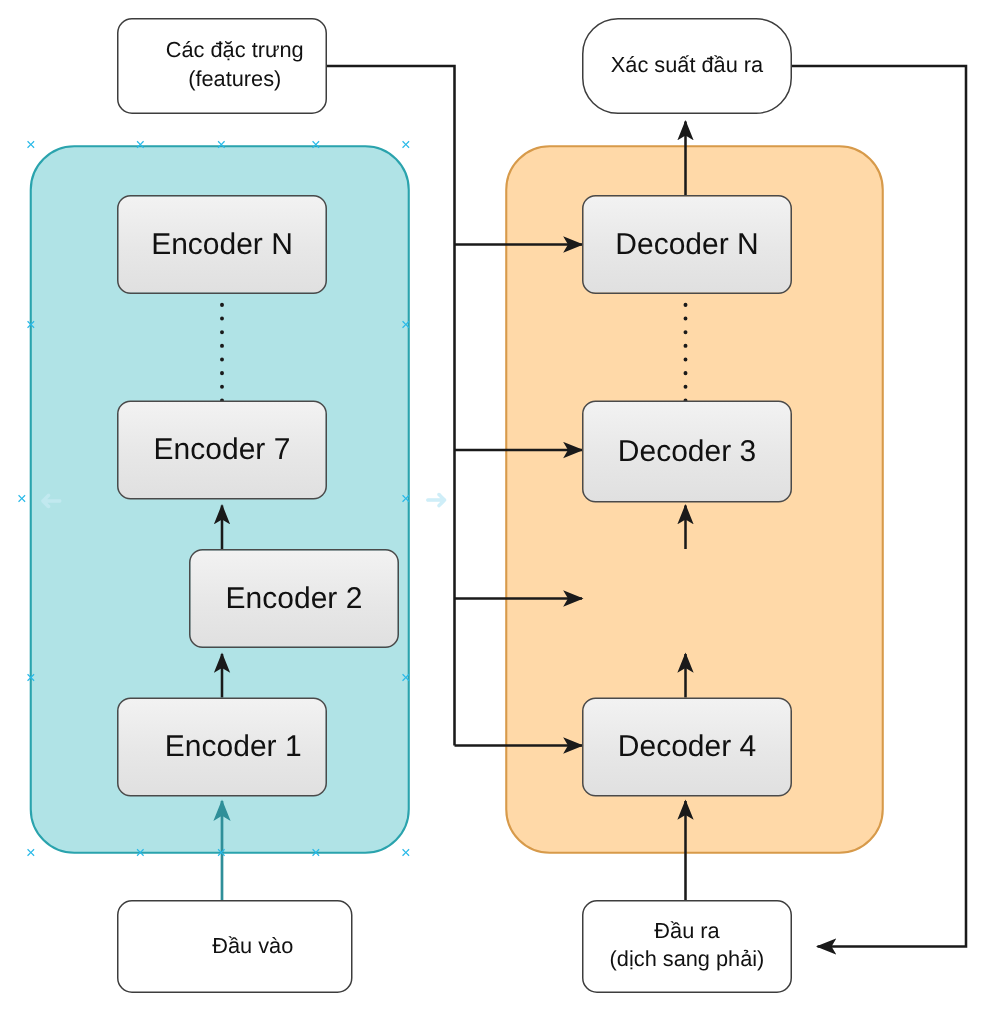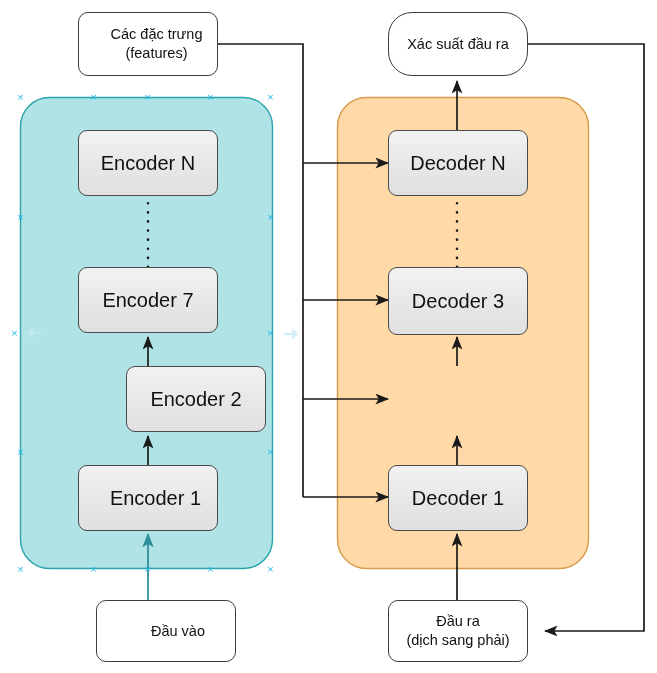--- a/index.html
+++ b/index.html
@@ -95,33 +95,33 @@
     <line x1="303" y1="497" x2="388" y2="497" stroke="#1a1a1a" stroke-width="1.7" marker-end="url(#arrowhead)"></line>
 
     <path d="M527 44 L644 44 L644 631 L545 631" fill="none" stroke="#1a1a1a" stroke-width="1.7" marker-end="url(#arrowhead)"></path>
   </svg>
 
   <div class="node io-node" style="left:78px;top:12px;width:140px;height:64px;padding-left:17px;">Các đặc trưng
 (features)</div>
 
   <div class="node io-node" style="left:388px;top:12px;width:140px;height:64px;border-radius:24px;">Xác suất đầu ra</div>
 
-  <div class="node io-node" style="left:96px;top:600px;width:140px;height:62px;padding-left:24px;">Đầu vào</div>
+  <div class="node io-node" style="left:78px;top:600px;width:157px;height:62px;padding-left:24px;">Đầu vào</div>
 
   <div class="node io-node" style="left:388px;top:600px;width:140px;height:62px;">Đầu ra
 (dịch sang phải)</div>
 
   <div class="node stack-node" style="left:78px;top:130px;width:140px;height:66px;">Encoder N</div>
   <div class="node stack-node" style="left:78px;top:267px;width:140px;height:66px;">Encoder 7</div>
   <div class="node stack-node" style="left:78px;top:366px;width:140px;height:66px;margin-left:48px;">Encoder 2</div>
   <div class="node stack-node" style="left:78px;top:465px;width:140px;height:66px;padding-left:15px;">Encoder 1</div>
 
   <div class="node stack-node" style="left:388px;top:130px;width:140px;height:66px;">Decoder N</div>
   <div class="node stack-node" style="left:388px;top:267px;width:140px;height:68px;">Decoder 3</div>
-  <div class="node stack-node" style="left:388px;top:465px;width:140px;height:66px;">Decoder 1</div>
+  <div class="node stack-node" style="left:388px;top:465px;width:140px;height:66px;">Decoder 4</div>
 
   <div class="handle" style="left:16px;top:93px;">×</div>
   <div class="handle" style="left:89px;top:93px;">×</div>
   <div class="handle" style="left:143px;top:93px;">×</div>
   <div class="handle" style="left:206px;top:93px;">×</div>
   <div class="handle" style="left:266px;top:93px;">×</div>
 
   <div class="handle" style="left:16px;top:213px;">×</div>
   <div class="handle" style="left:266px;top:213px;">×</div>
 

